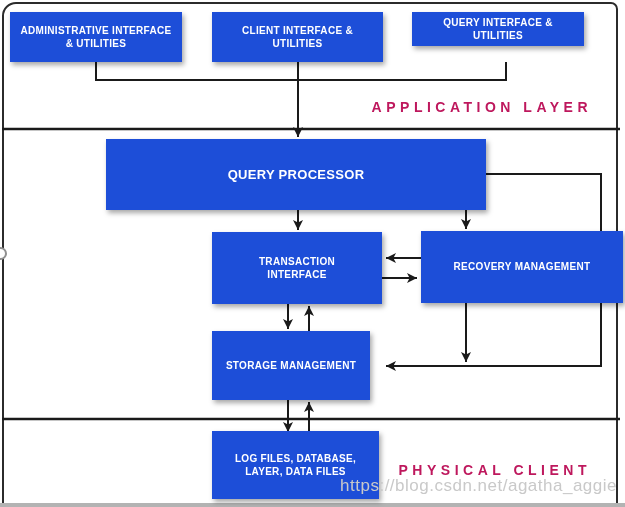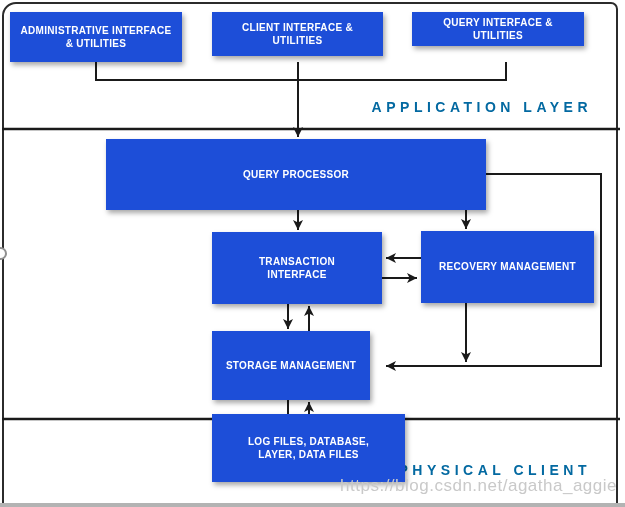--- a/index.html
+++ b/index.html
@@ -14,29 +14,29 @@
   
   .handle{position:absolute;left:-6px;top:247px;width:13px;height:13px;border-radius:50%;
           background:#fdfdfd;border:2px solid #8f8f8f;box-sizing:border-box;z-index:6;}
   
   .node{position:absolute;background:#1d4ed8;color:#ffffff;display:flex;
         align-items:center;justify-content:center;text-align:center;
         font-weight:bold;font-size:10px;line-height:1.35;letter-spacing:.3px;
         box-shadow:2px 3px 5px rgba(0,0,0,.35);z-index:3;}
   .node .lines{width:100%;}
   .node-admin  {left:10px; top:12px; width:172px;height:50px;}
-  .node-client {left:212px;top:12px; width:171px;height:44px;}
+  .node-client {left:212px;top:12px; width:171px;height:50px;}
   .node-query  {left:412px;top:12px; width:172px;height:34px;}
-  .node-qp     {left:106px;top:139px;width:380px;height:71px;font-size:10px;}
+  .node-qp     {left:106px;top:139px;width:380px;height:71px;font-size:13px;}
   .node-tm     {left:212px;top:232px;width:170px;height:72px;justify-content:flex-end;}
-  .node-rm     {left:421px;top:231px;width:173px;height:72px;}
+  .node-rm     {left:421px;top:231px;width:202px;height:72px;}
   .node-sm     {left:212px;top:331px;width:158px;height:69px;}
-  .node-log    {left:212px;top:414px;width:193px;height:68px;}
+  .node-log    {left:212px;top:431px;width:167px;height:68px;}
   
-  .layer-label{position:absolute;color:#0369a1;font-weight:bold;font-size:14px;
+  .layer-label{position:absolute;color:#be185d;font-weight:bold;font-size:14px;
                letter-spacing:4.5px;white-space:nowrap;z-index:2;}
   .layer-application{right:33px;top:99px;}
   .layer-logical   {right:39px;top:396px;}
   .layer-physical  {right:34px;top:462px;}
   
   .watermark{position:absolute;right:8px;top:476px;color:#c9c9c9;font-size:17px;
              letter-spacing:.5px;z-index:5;white-space:nowrap;}
   svg.wires{position:absolute;left:0;top:0;z-index:2;}
 </style>
 </head>

